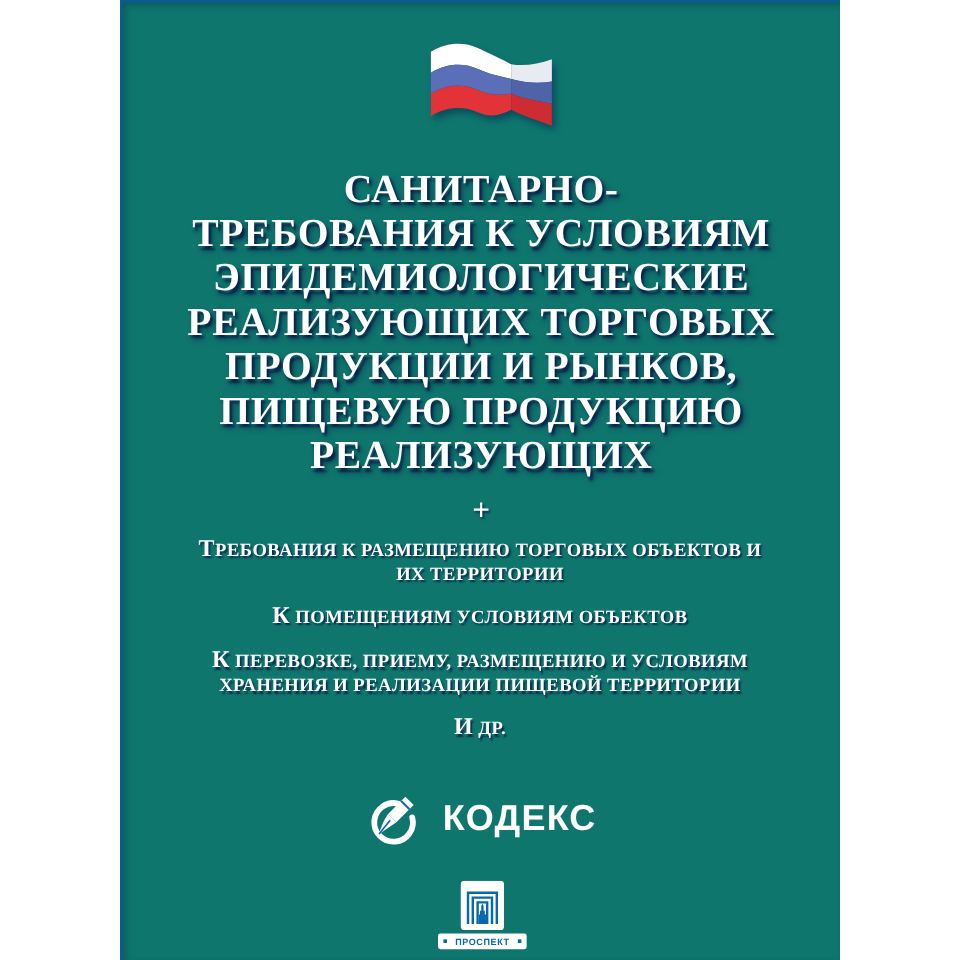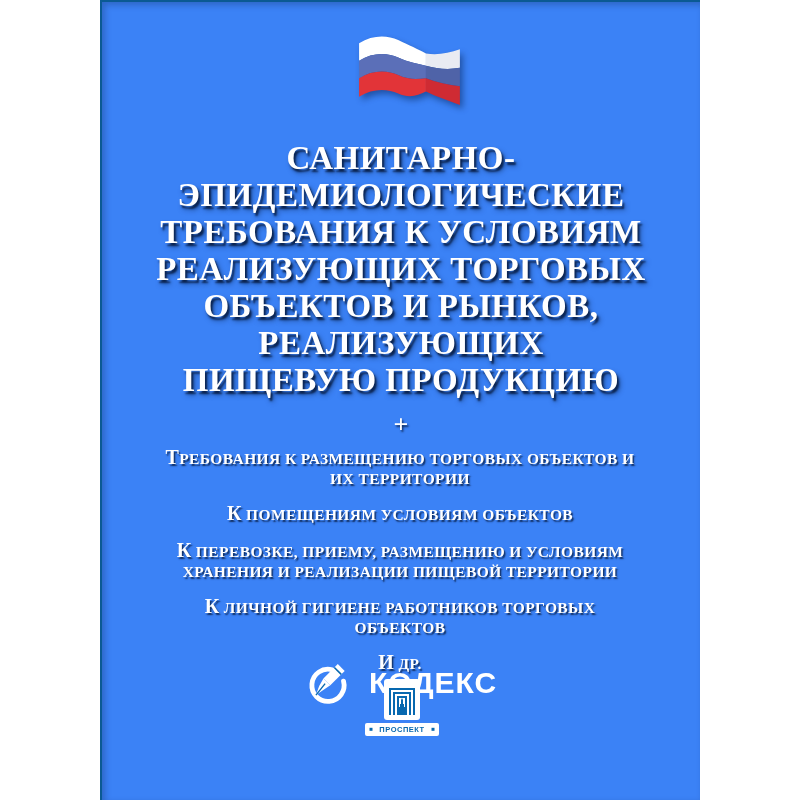--- a/index.html
+++ b/index.html
@@ -16,21 +16,21 @@
     width: 800px;
     height: 800px;
     background: #ffffff;
   }
   .cover {
     position: absolute;
     left: 100px;
     top: 0;
     width: 600px;
     height: 800px;
-    background: #3b82f6;
+    background: #0f766e;
     border-left: 2px solid #0a5a93;
     border-top: 2px solid #0a5a93;
     box-sizing: border-box;
     box-shadow: inset 3px 3px 6px rgba(0,20,50,0.25);
   }
   .flag-wrap {
     position: absolute;
     left: 254px;
     top: 32px;
     width: 108px;
@@ -96,21 +96,21 @@
   .kodeks-text {
     color: #ffffff;
     font-family: "Liberation Sans", sans-serif;
     font-weight: bold;
     font-size: 30px;
     letter-spacing: 1px;
   }
   .prospekt {
     position: absolute;
     left: 263px;
-    top: 677px;
+    top: 732px;
     width: 74px;
     height: 58px;
   }
 </style>
 </head>
 <body>
 
 <div class="stage">
   <div class="cover">
 
@@ -122,35 +122,34 @@
         <path d="M3,40 C16,32 30,32 41,37 C52,42 60,41 68,40 L68,53 C60,57 52,60 41,55 C30,50 16,50 3,58 Z" fill="#e23438"></path>
 
         <path d="M68,16 C78,18 90,16 101,12 L101,30 C90,32 78,31 68,28 Z" fill="#e9ebf2"></path>
         <path d="M68,28 C78,31 90,32 101,30 L101,48 C90,46 78,44 68,40 Z" fill="#4f63a8"></path>
         <path d="M68,40 C78,44 90,46 101,48 L101,66 C90,62 78,58 68,53 Z" fill="#cf2b33"></path>
       </svg>
     </div>
 
     <div class="title">
       <div>САНИТАРНО-</div>
+      <div>ТРЕБОВАНИЯ К УСЛОВИЯМ</div>
       <div>ЭПИДЕМИОЛОГИЧЕСКИЕ</div>
-      <div>ТРЕБОВАНИЯ К УСЛОВИЯМ</div>
       <div>РЕАЛИЗУЮЩИХ ТОРГОВЫХ</div>
-      <div>ОБЪЕКТОВ И РЫНКОВ,</div>
+      <div>ПРОДУКЦИИ И РЫНКОВ,</div>
+      <div>ПИЩЕВУЮ ПРОДУКЦИЮ</div>
       <div>РЕАЛИЗУЮЩИХ</div>
-      <div>ПИЩЕВУЮ ПРОДУКЦИЮ</div>
     </div>
 
     <div class="plus">+</div>
 
     <div class="topics">
       <div class="topic">ТРЕБОВАНИЯ К РАЗМЕЩЕНИЮ ТОРГОВЫХ ОБЪЕКТОВ И ИХ ТЕРРИТОРИИ</div>
       <div class="topic">К ПОМЕЩЕНИЯМ УСЛОВИЯМ ОБЪЕКТОВ</div>
       <div class="topic">К ПЕРЕВОЗКЕ, ПРИЕМУ, РАЗМЕЩЕНИЮ И УСЛОВИЯМ ХРАНЕНИЯ И РЕАЛИЗАЦИИ ПИЩЕВОЙ ТЕРРИТОРИИ</div>
-      <div class="topic">К ЛИЧНОЙ ГИГИЕНЕ РАБОТНИКОВ ТОРГОВЫХ ОБЪЕКТОВ</div>
       <div class="topic">И ДР.</div>
     </div>
 
     <div class="kodeks">
       <svg width="46" height="46" viewBox="0 0 40 40">
 
         <path d="M33.5,18.4 A14,14 0 1 1 23.6,8.5" fill="none" stroke="#ffffff" stroke-width="4.2" stroke-linecap="round"></path>
 
         <path d="M28.5,3.5 L34.5,9.5 L22,22 L16,16 Z" fill="#ffffff"></path>
 

